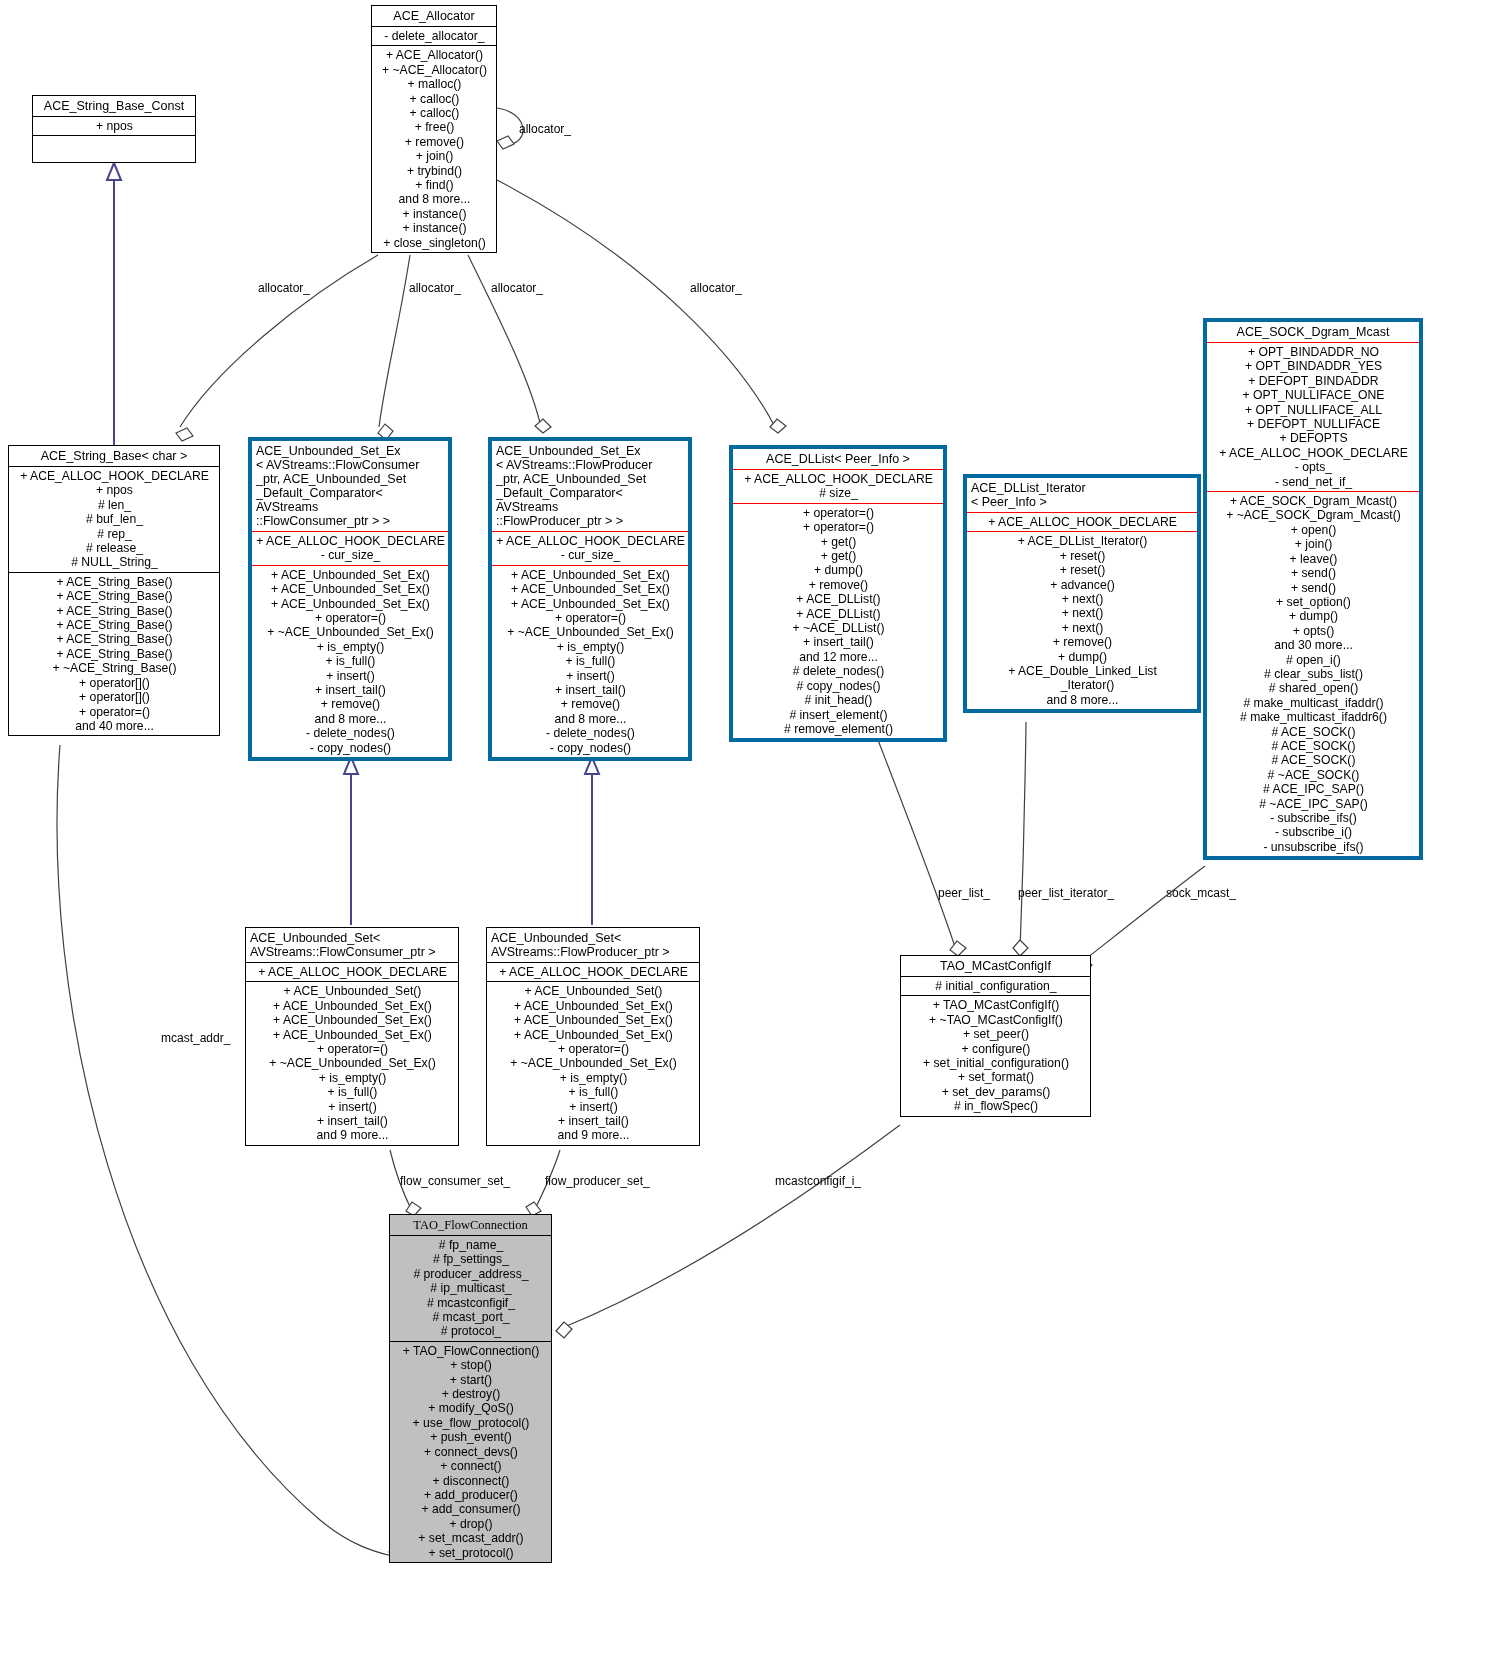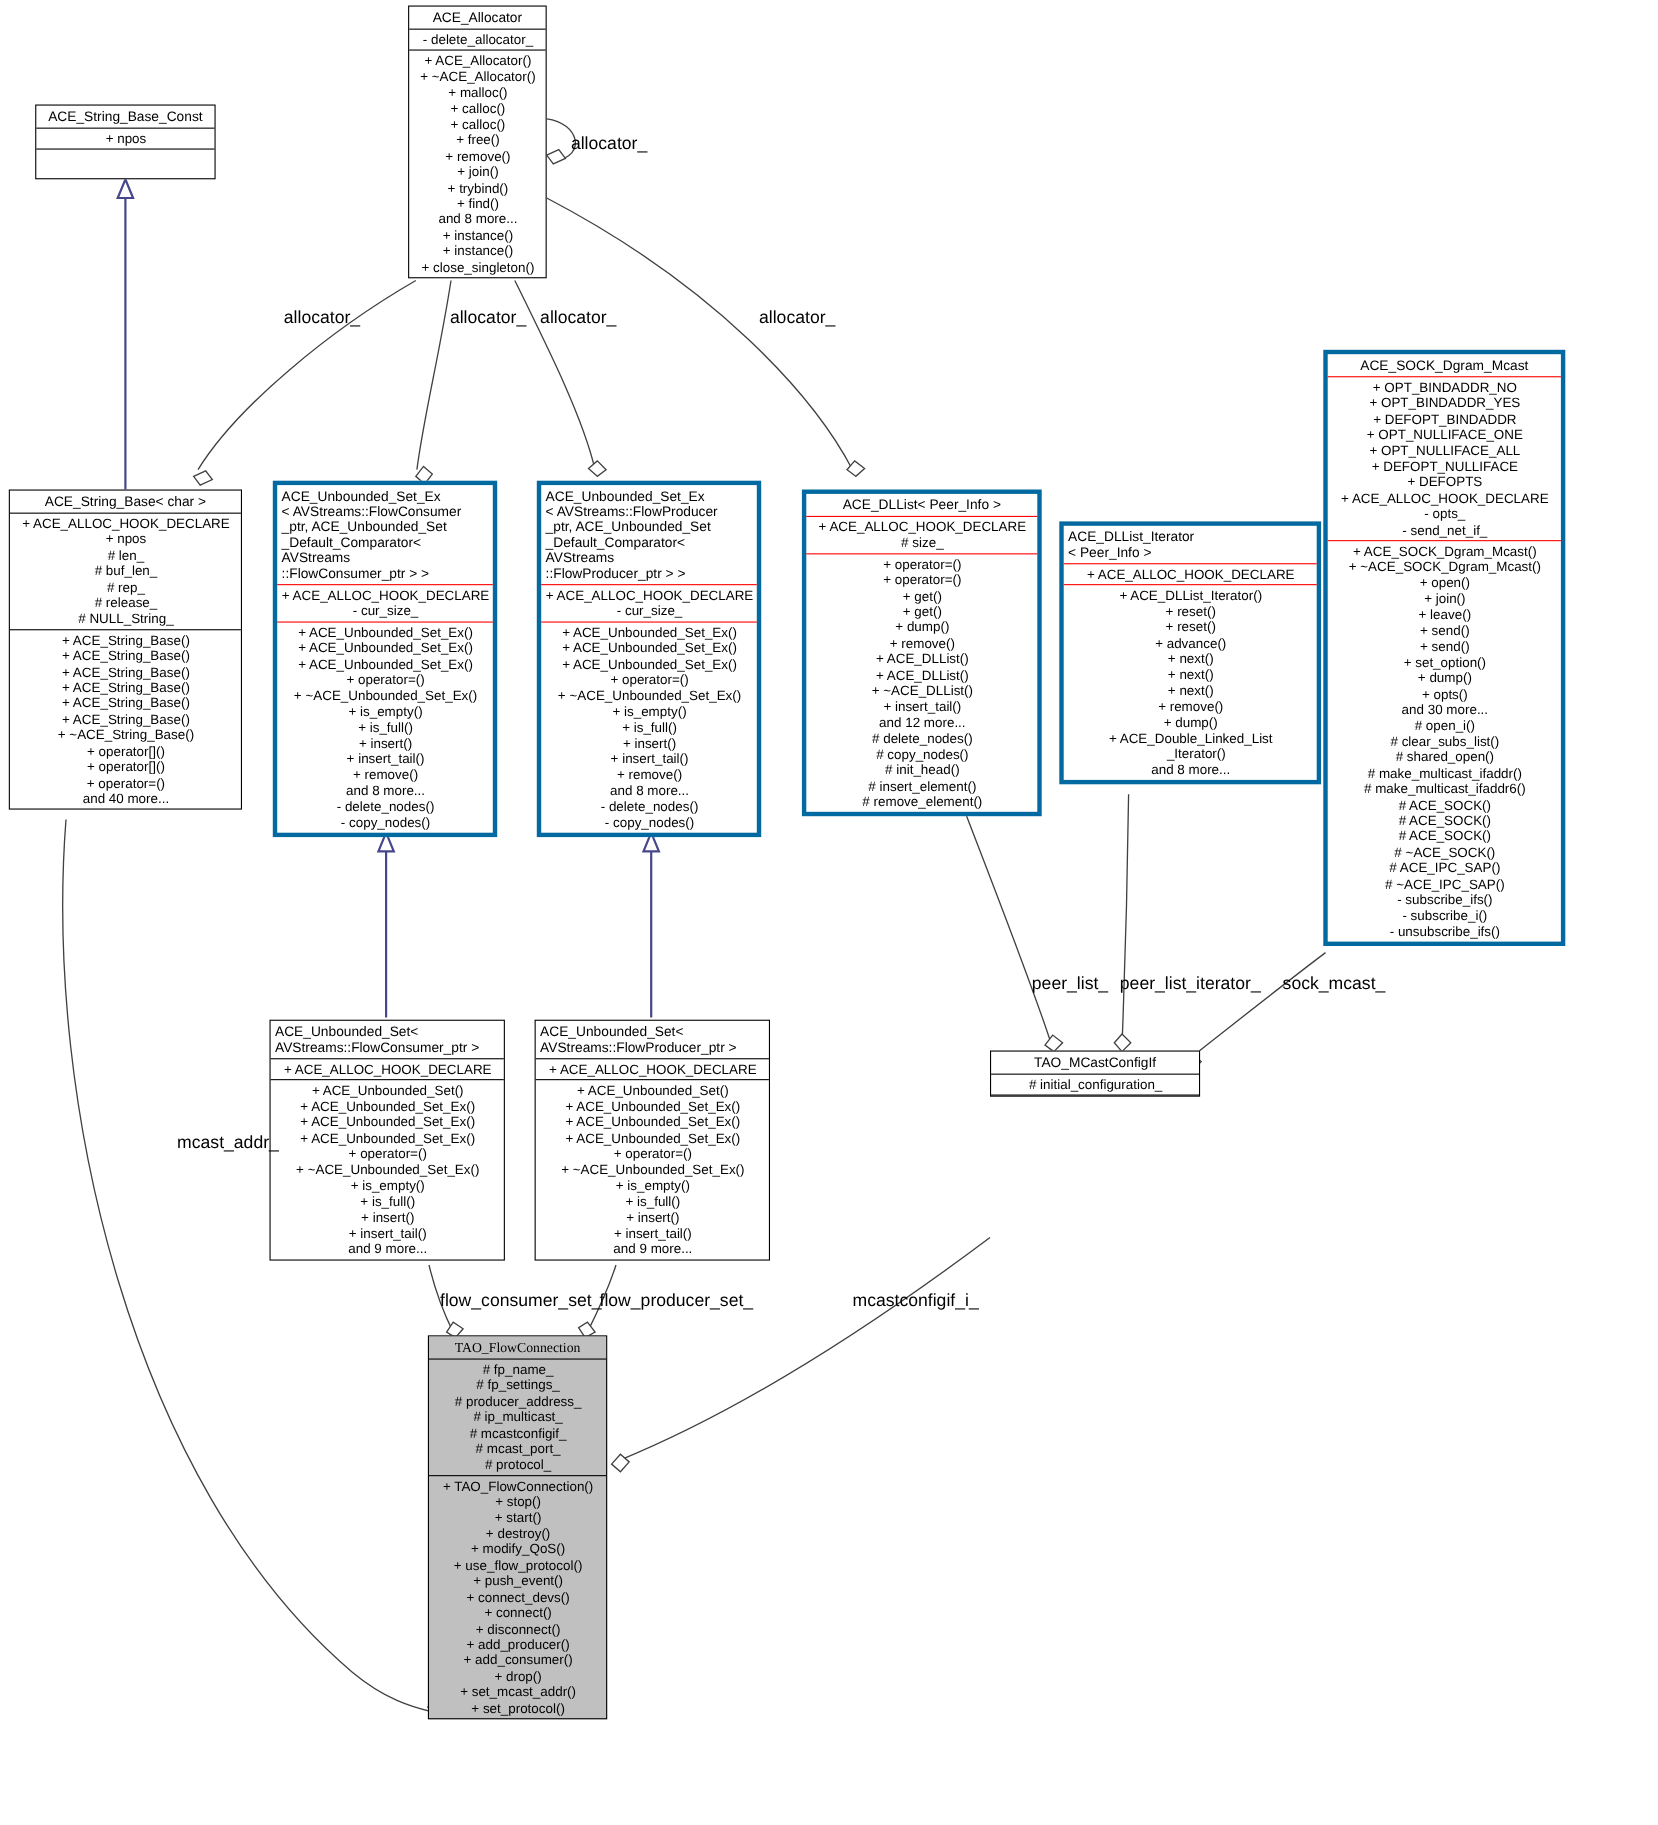--- a/index.html
+++ b/index.html
@@ -12,21 +12,21 @@
   .node .title{
     text-align:center;font-size:12.5px;color:#000;
     padding:3px 4px 3px 4px;line-height:14px;white-space:pre-line;
   }
   .node.gray .title{background:#c0c0c0;font-weight:normal;font-family:Liberation Serif, serif;}
   .node .sep{height:1px;background:#000;}
   .node.red .sep{background:#ff0000;}
   .node.gray .sep{background:#000;}
   .node .sec{padding:2px 3px 2px 4px;text-align:center;}
   .node .sec div{font-size:12.2px;line-height:14.4px;color:#000;white-space:pre;}
-  .elabel{position:absolute;font-size:16px;color:#000;white-space:nowrap;}
+  .elabel{position:absolute;font-size:12px;color:#000;white-space:nowrap;}
   .node .title.tleft{text-align:left;}
 </style>
 </head>
 <body>
 
 <div id="canvas">
 
   <svg class="edges" viewBox="0 0 1507 1659">
 
     <line x1="114" y1="445" x2="114" y2="175" stroke="#46468c" stroke-width="2"></line>
@@ -339,20 +339,30 @@
     </div>
   </div>
 
   <div class="node" style="left:900px;top:955px;width:191px;">
     <div class="title">TAO_MCastConfigIf</div>
     <div class="sep"></div>
     <div class="sec">
       <div># initial_configuration_</div>
     </div>
     <div class="sep"></div>
+    <div class="sec">
+      <div>+ TAO_MCastConfigIf()</div>
+      <div>+ ~TAO_MCastConfigIf()</div>
+      <div>+ set_peer()</div>
+      <div>+ configure()</div>
+      <div>+ set_initial_configuration()</div>
+      <div>+ set_format()</div>
+      <div>+ set_dev_params()</div>
+      <div># in_flowSpec()</div>
+    </div>
   </div>
 
   <div class="node gray" style="left:389px;top:1214px;width:163px;">
     <div class="title">TAO_FlowConnection</div>
     <div class="sep"></div>
     <div class="sec">
       <div># fp_name_</div>
       <div># fp_settings_</div>
       <div># producer_address_</div>
       <div># ip_multicast_</div>

